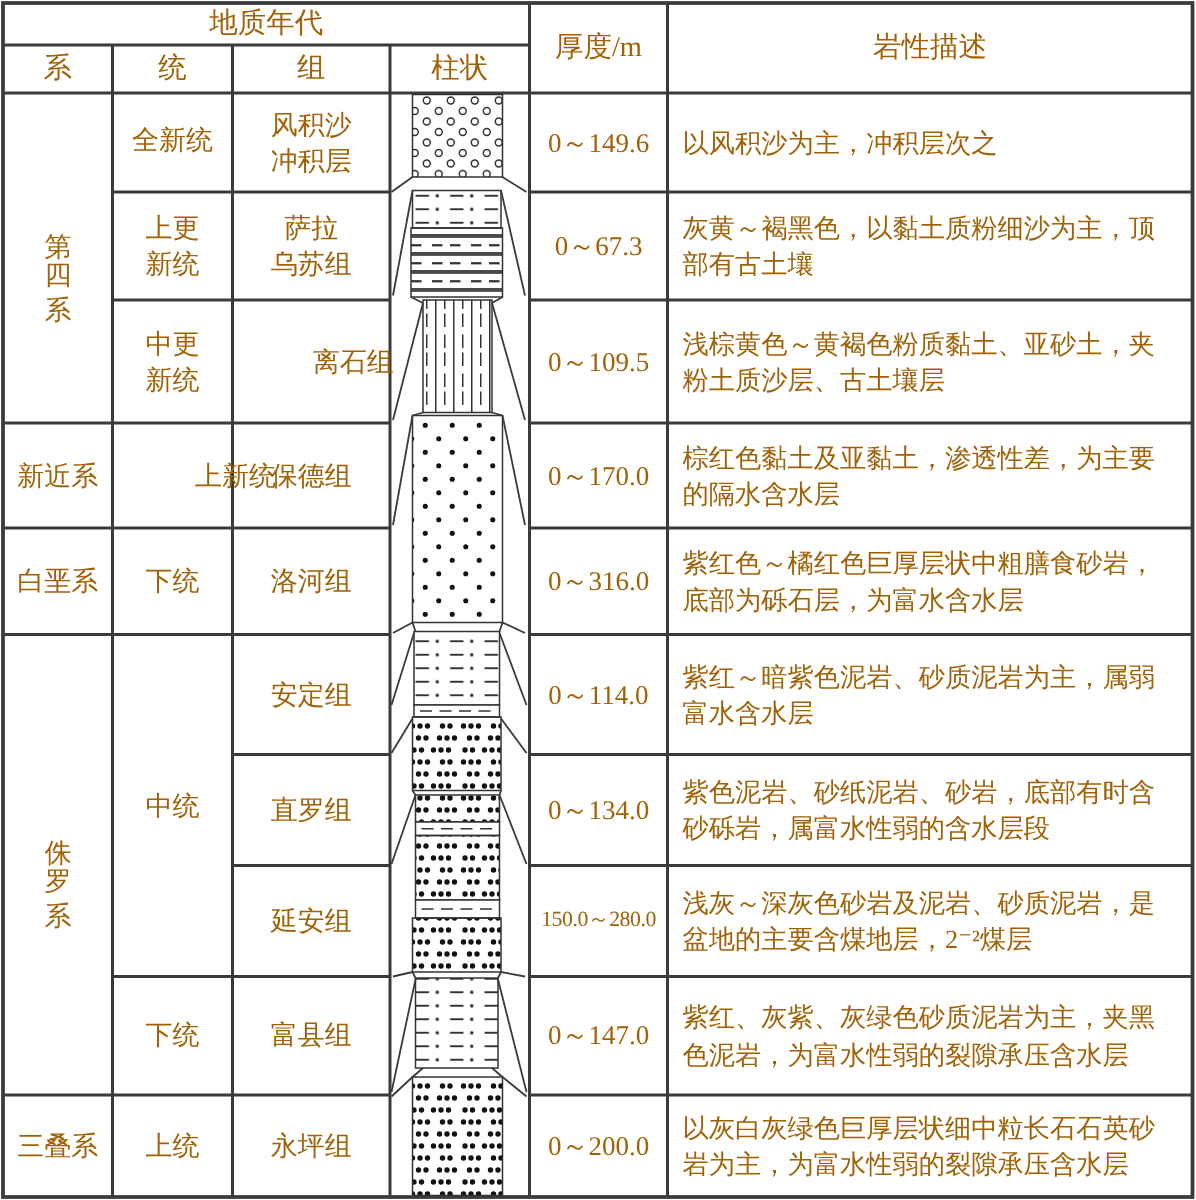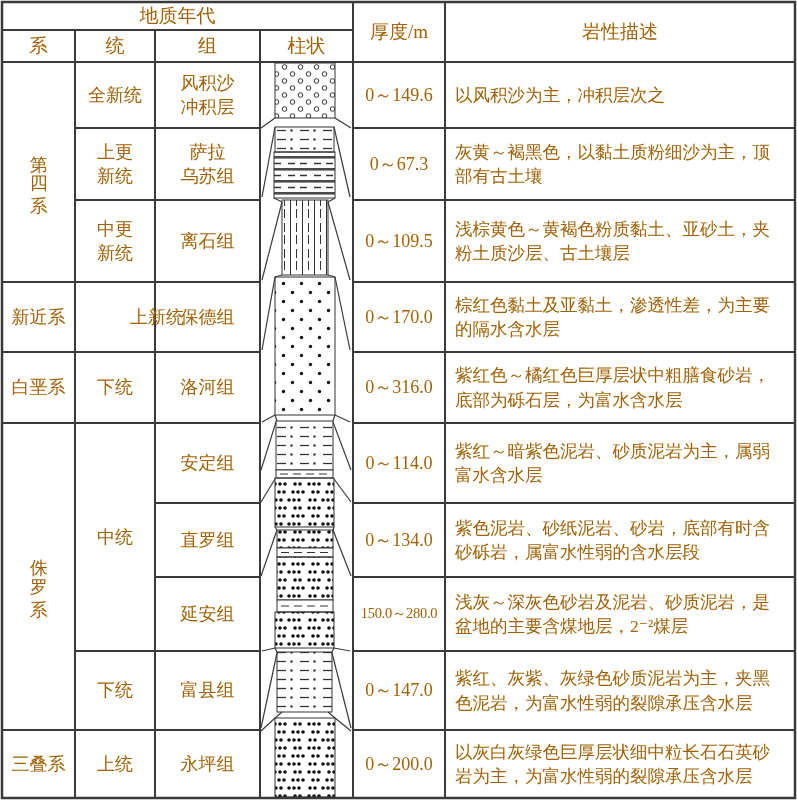--- a/index.html
+++ b/index.html
@@ -166,36 +166,36 @@
   <div class="cell hdr" style="left:260px;top:30px;width:93px;height:32px;">柱状</div>
   <div class="cell hdr" style="left:353px;top:2px;width:92px;height:60px;">厚度/m</div>
   <div class="cell hdr" style="left:445px;top:2px;width:350px;height:60px;">岩性描述</div>
 
   <div class="cell vert" style="left:2px;top:62px;width:73px;height:220px;">第四系</div>
   <div class="cell" style="left:2px;top:282px;width:73px;height:70px;">新近系</div>
   <div class="cell" style="left:2px;top:352px;width:73px;height:71px;">白垩系</div>
   <div class="cell vert" style="left:2px;top:423px;width:73px;height:307px;">侏罗系</div>
   <div class="cell" style="left:2px;top:730px;width:73px;height:68px;">三叠系</div>
 
-  <div class="cell" style="left:75px;top:62px;width:80px;height:66px;">全新统</div>
+  <div class="cell" style="left:75px;top:62px;width:80px;height:66px;font-family:Liberation Mono, monospace;">全新统</div>
   <div class="cell" style="left:75px;top:128px;width:80px;height:72px;">上更
 新统</div>
   <div class="cell" style="left:75px;top:200px;width:80px;height:82px;">中更
 新统</div>
   <div class="cell" style="left:75px;top:282px;width:80px;height:70px;padding-left:42px;">上新统</div>
   <div class="cell" style="left:75px;top:352px;width:80px;height:71px;">下统</div>
   <div class="cell" style="left:75px;top:423px;width:80px;height:228px;">中统</div>
   <div class="cell" style="left:75px;top:651px;width:80px;height:79px;">下统</div>
   <div class="cell" style="left:75px;top:730px;width:80px;height:68px;">上统</div>
 
   <div class="cell" style="left:155px;top:62px;width:105px;height:66px;">风积沙
 冲积层</div>
   <div class="cell" style="left:155px;top:128px;width:105px;height:72px;">萨拉
 乌苏组</div>
-  <div class="cell" style="left:155px;top:200px;width:105px;height:82px;">离石组</div>
+  <div class="cell" style="left:155px;top:200px;width:105px;height:82px;padding-left:28px;">离石组</div>
   <div class="cell" style="left:155px;top:282px;width:105px;height:70px;text-align:right;">保德组</div>
   <div class="cell" style="left:155px;top:352px;width:105px;height:71px;">洛河组</div>
   <div class="cell" style="left:155px;top:423px;width:105px;height:80px;">安定组</div>
   <div class="cell" style="left:155px;top:503px;width:105px;height:74px;">直罗组</div>
   <div class="cell" style="left:155px;top:577px;width:105px;height:74px;">延安组</div>
   <div class="cell" style="left:155px;top:651px;width:105px;height:79px;">富县组</div>
   <div class="cell" style="left:155px;top:730px;width:105px;height:68px;">永坪组</div>
 
   <div class="cell thick" style="left:353px;top:62px;width:92px;height:66px;">0～149.6</div>
   <div class="cell thick" style="left:353px;top:128px;width:92px;height:72px;">0～67.3</div>

